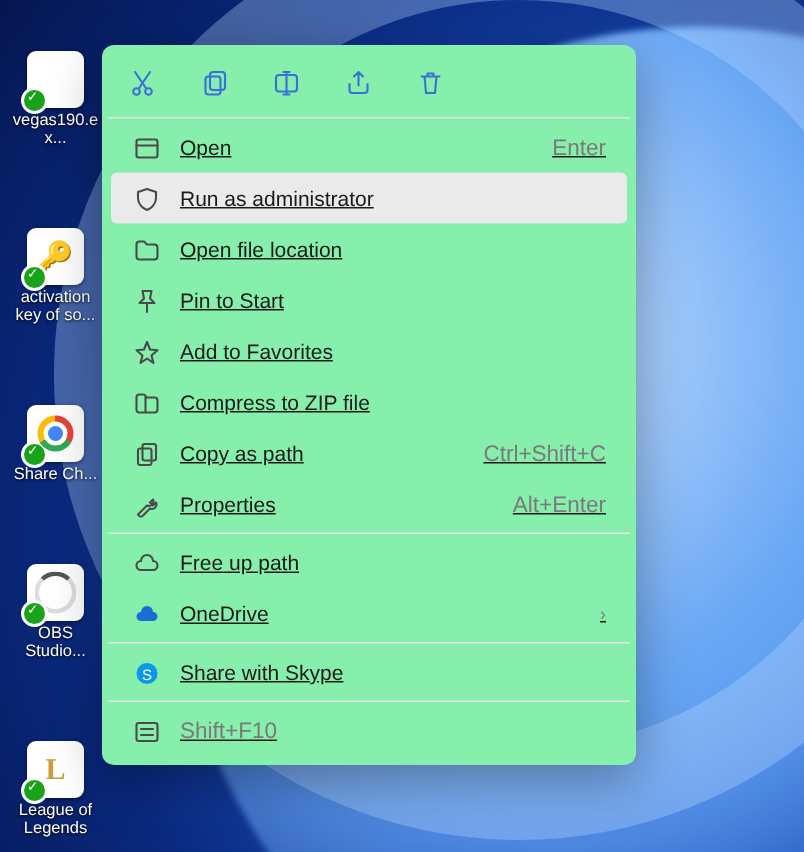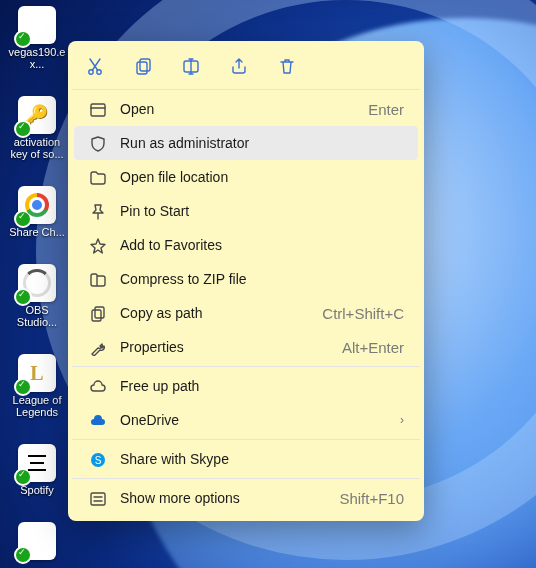--- a/index.html
+++ b/index.html
@@ -2,33 +2,33 @@
 <html><head>
 <meta charset="utf-8">
 <style>
 html,body{margin:0;padding:0;width:536px;height:568px;overflow:hidden;font-family:"Segoe UI",Arial,sans-serif;font-size:14px;color:#1a1a1a;}
 .wallpaper{position:absolute;inset:0;background:radial-gradient(circle at 80% 60%,#7db8ff 0%,#3a7bdc 25%,#1a4db8 45%,#0a2a80 70%,#041650 100%);overflow:hidden;}
 .wallpaper::before,.wallpaper::after{content:"";position:absolute;border-radius:50%;}
 .wallpaper::before{width:700px;height:700px;right:-280px;bottom:-150px;background:radial-gradient(circle at 30% 30%,#cfe6ff 0%,#6aa8f5 35%,transparent 70%);filter:blur(2px);}
 .wallpaper::after{width:500px;height:500px;right:-120px;top:-60px;border:60px solid rgba(180,215,255,.35);}
 .desktop{position:absolute;inset:0;}
 .icon-col{position:absolute;left:8px;top:6px;width:64px;display:flex;flex-direction:column;gap:26px;}
-.dicon{width:58px;display:flex;flex-direction:column;align-items:center;gap:2px;}
+.dicon{width:58px;display:flex;flex-direction:column;align-items:center;gap:2px;margin-top:28px;}
 .dicon .tile{width:38px;height:38px;border-radius:6px;background:#fff;display:flex;align-items:center;justify-content:center;position:relative;box-shadow:0 1px 3px rgba(0,0,0,.4);}
 .dicon .lbl{font-size:11px;line-height:12px;text-align:center;color:#fff;text-shadow:0 1px 2px #000;word-break:break-word;}
 .badge{position:absolute;width:14px;height:14px;border-radius:50%;background:#1aa31a;border:2px solid #fff;bottom:-4px;left:-4px;}
 .badge::after{content:"✓";color:#fff;font-size:9px;position:absolute;left:2px;top:-1px;}
 .t-blue{background:linear-gradient(135deg,#2e5fd1,#4b7ff0);} .t-blue::after{content:"V";color:#fff;font-weight:700;font-size:18px;}
 .t-key{background:#fff;} .t-key::after{content:"🔑";font-size:20px;}
 .t-chrome{background:#fff;} .t-chrome::after{content:"";position:absolute;width:24px;height:24px;border-radius:50%;background:conic-gradient(#ea4335 0 120deg,#34a853 120deg 240deg,#fbbc05 240deg 360deg);} .t-chrome::before{content:"";position:absolute;width:10px;height:10px;border-radius:50%;background:#4285f4;border:3px solid #fff;z-index:2;}
 .t-obs{background:#2b2b2b;} .t-obs::after{content:"";width:22px;height:22px;border:3px solid #ddd;border-radius:50%;border-top-color:#555;}
 .t-lol{background:linear-gradient(135deg,#0a2030,#1e3a4a);} .t-lol::after{content:"L";color:#c9a23b;font-weight:700;font-size:20px;font-family:serif;}
 .t-spot{background:#1db954;border-radius:50%;} .t-spot::after{content:"";width:18px;height:12px;border-top:2px solid #000;border-bottom:2px solid #000;position:relative;} .t-spot::before{content:"";position:absolute;width:14px;height:2px;background:#000;z-index:2;}
 .t-spot2{background:#1db954;border-radius:50%;}
-.menu{position:absolute;left:68px;top:41px;width:348px;background:#fef9c3;border-radius:8px;box-shadow:0 10px 35px rgba(0,0,0,.35);padding:6px 4px;}
+.menu{position:absolute;left:68px;top:30px;width:348px;background:#86efac;border-radius:8px;box-shadow:0 10px 35px rgba(0,0,0,.35);padding:6px 4px;text-decoration:underline;}
 .toolbar{display:flex;gap:26px;padding:8px 12px 10px;}
 .toolbar .tb{width:22px;height:22px;display:flex;align-items:center;justify-content:center;color:#3a6fd8;}
 .sep{height:1px;background:#e3e3e3;margin:2px 0;}
 .row{display:flex;align-items:center;gap:14px;padding:8px 14px;border-radius:4px;margin:0 2px;}
 .row.hover{background:#eaeaea;}
 .row .ic{width:18px;height:18px;flex:0 0 18px;display:flex;align-items:center;justify-content:center;color:#4a4a4a;}
 .row .ic.blue{color:#186fd1;}
 .row .txt{flex:1;}
 .row .sc{color:#7a7a7a;font-size:15px;}
 .row .chev{color:#7a7a7a;font-size:12px;}
@@ -224,17 +224,16 @@
 
     <div class="sep"></div>
 
     <div class="row">
       <span class="ic">
           <svg>
             <rect x="3" y="4" width="14" height="12" rx="1.5"></rect>
             <path d="M6 8h8M6 12h8"></path>
           </svg>
         </span>
-      <span class="txt">Show more options</span>
       <span class="sc">Shift+F10</span>
     </div>
   </div>
 </div>
 
 </body></html>

